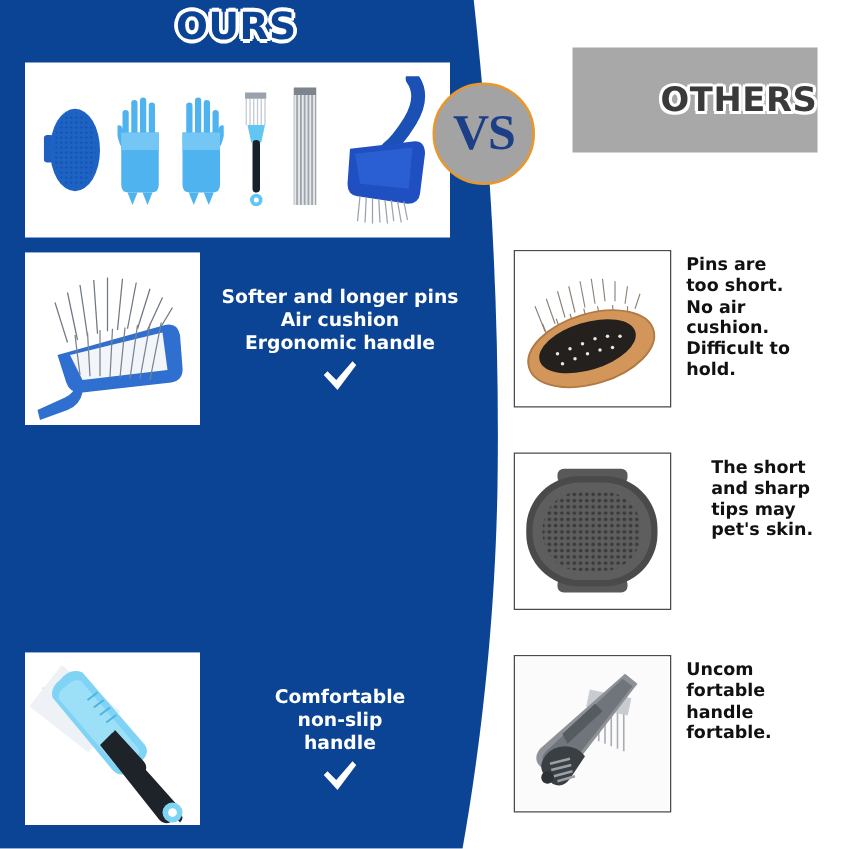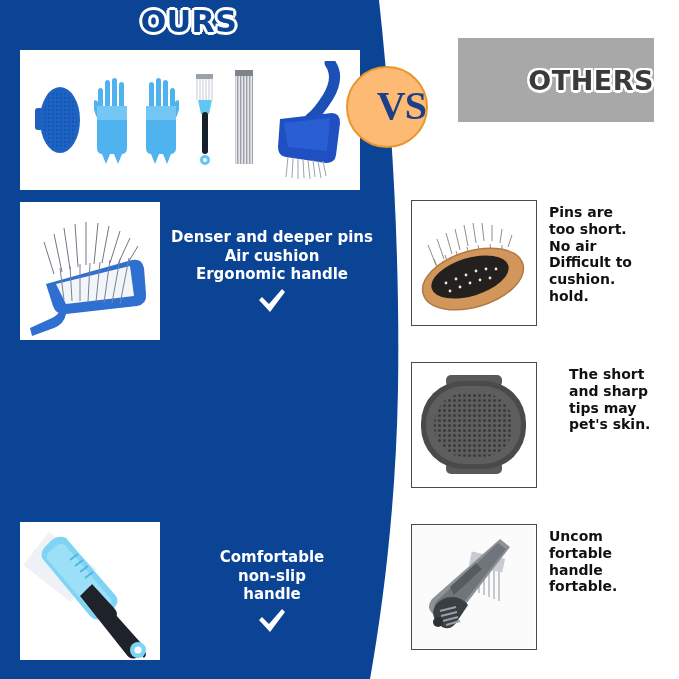--- a/index.html
+++ b/index.html
@@ -86,24 +86,24 @@
       -2.5px 0  0 #fff,  2.5px 0 0 #fff,
        0 -2.5px 0 #fff,  0 2.5px 0 #fff;
   }
 
   
   .vs-badge {
     position: absolute;
     left: 346px; top: 66px;
     width: 82px; height: 82px;
     border-radius: 50%;
-    background: #fdba74;
+    background: #a3a3a3;
     border: 2.5px solid #e8972c;
     z-index: 7;
-    display: flex; align-items: center; justify-content: flex-end;
+    display: flex; align-items: center; justify-content: center;
   }
   .vs-text {
     font-family: "Liberation Serif", serif;
     font-weight: bold;
     font-size: 40px;
     color: #1c3f87;
     letter-spacing: -1px;
     line-height: 1;
     transform: translateY(-1px);
   }
@@ -300,21 +300,21 @@
             <line x1="68" y1="100" x2="70" y2="61"></line>
           <line x1="76" y1="100" x2="80" y2="60"></line>
             <line x1="84" y1="101" x2="90" y2="58"></line>
           <line x1="92" y1="101" x2="100" y2="57"></line>
             <line x1="100" y1="102" x2="109" y2="56"></line>
         </g>
         <path d="M46,112 Q44,122 34,126 L12,134 L10,126 L32,116 Q40,112 40,106 Z" fill="#2f6fd0"></path>
       </svg>
     </div>
     <div class="left-caption">
-      <div>Denser and deeper pins</div>
+      <div>Softer and longer pins</div>
       <div>Air cushion</div>
       <div>Ergonomic handle</div>
       <svg class="check" viewBox="0 0 30 26">
         <path d="M2,12 L5,9 L12,16 L25,1 L28,4 L13,24 Z" fill="#ffffff"></path>
       </svg>
     </div>
   </div>
 
   <div class="row row-right" id="row1-right">
     <div class="thumb-right">
@@ -354,22 +354,22 @@
           <circle cx="58" cy="82" r="1.4"></circle>
             <circle cx="68" cy="79" r="1.4"></circle>
           <circle cx="78" cy="77" r="1.4"></circle>
         </g>
       </svg>
     </div>
     <div class="right-caption">
       <div>Pins are</div>
       <div>too short.</div>
       <div>No air</div>
+      <div>cushion.</div>
       <div>Difficult to</div>
-      <div>cushion.</div>
       <div>hold.</div>
     </div>
   </div>
 
 
   <div class="row row-right" id="row2-right">
     <div class="thumb-right">
       <svg width="123" height="123" viewBox="0 0 123 123">
         <defs>
           <pattern id="nubs2" width="5" height="5" patternUnits="userSpaceOnUse">

